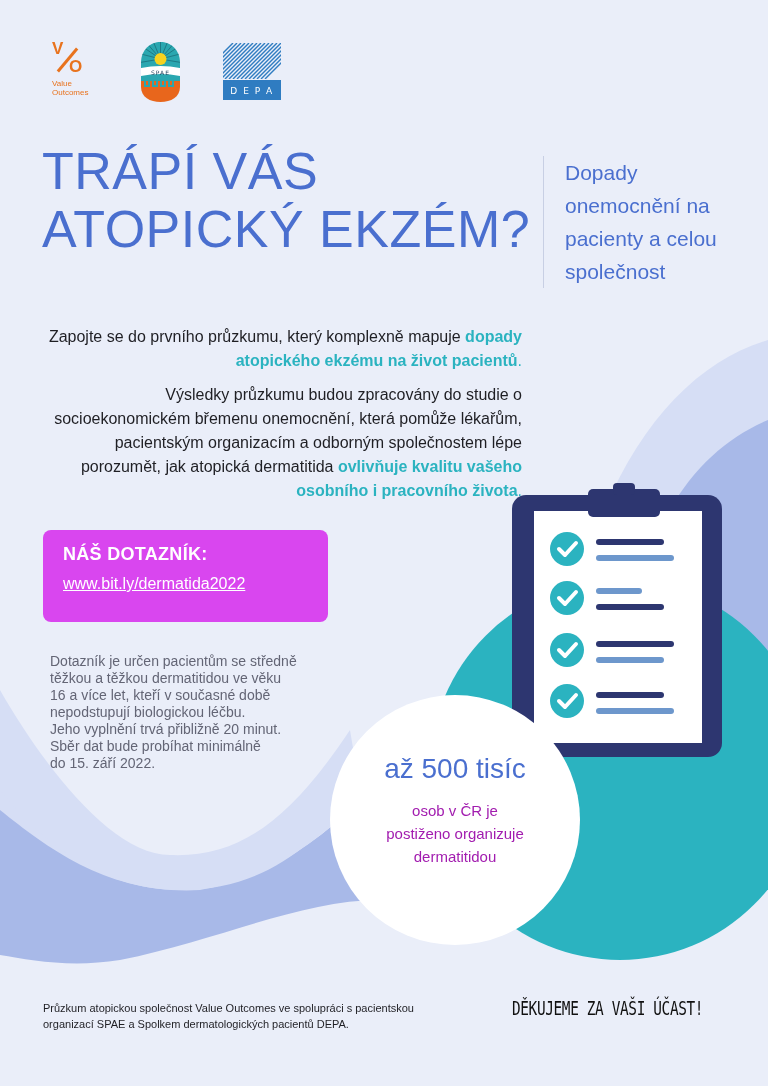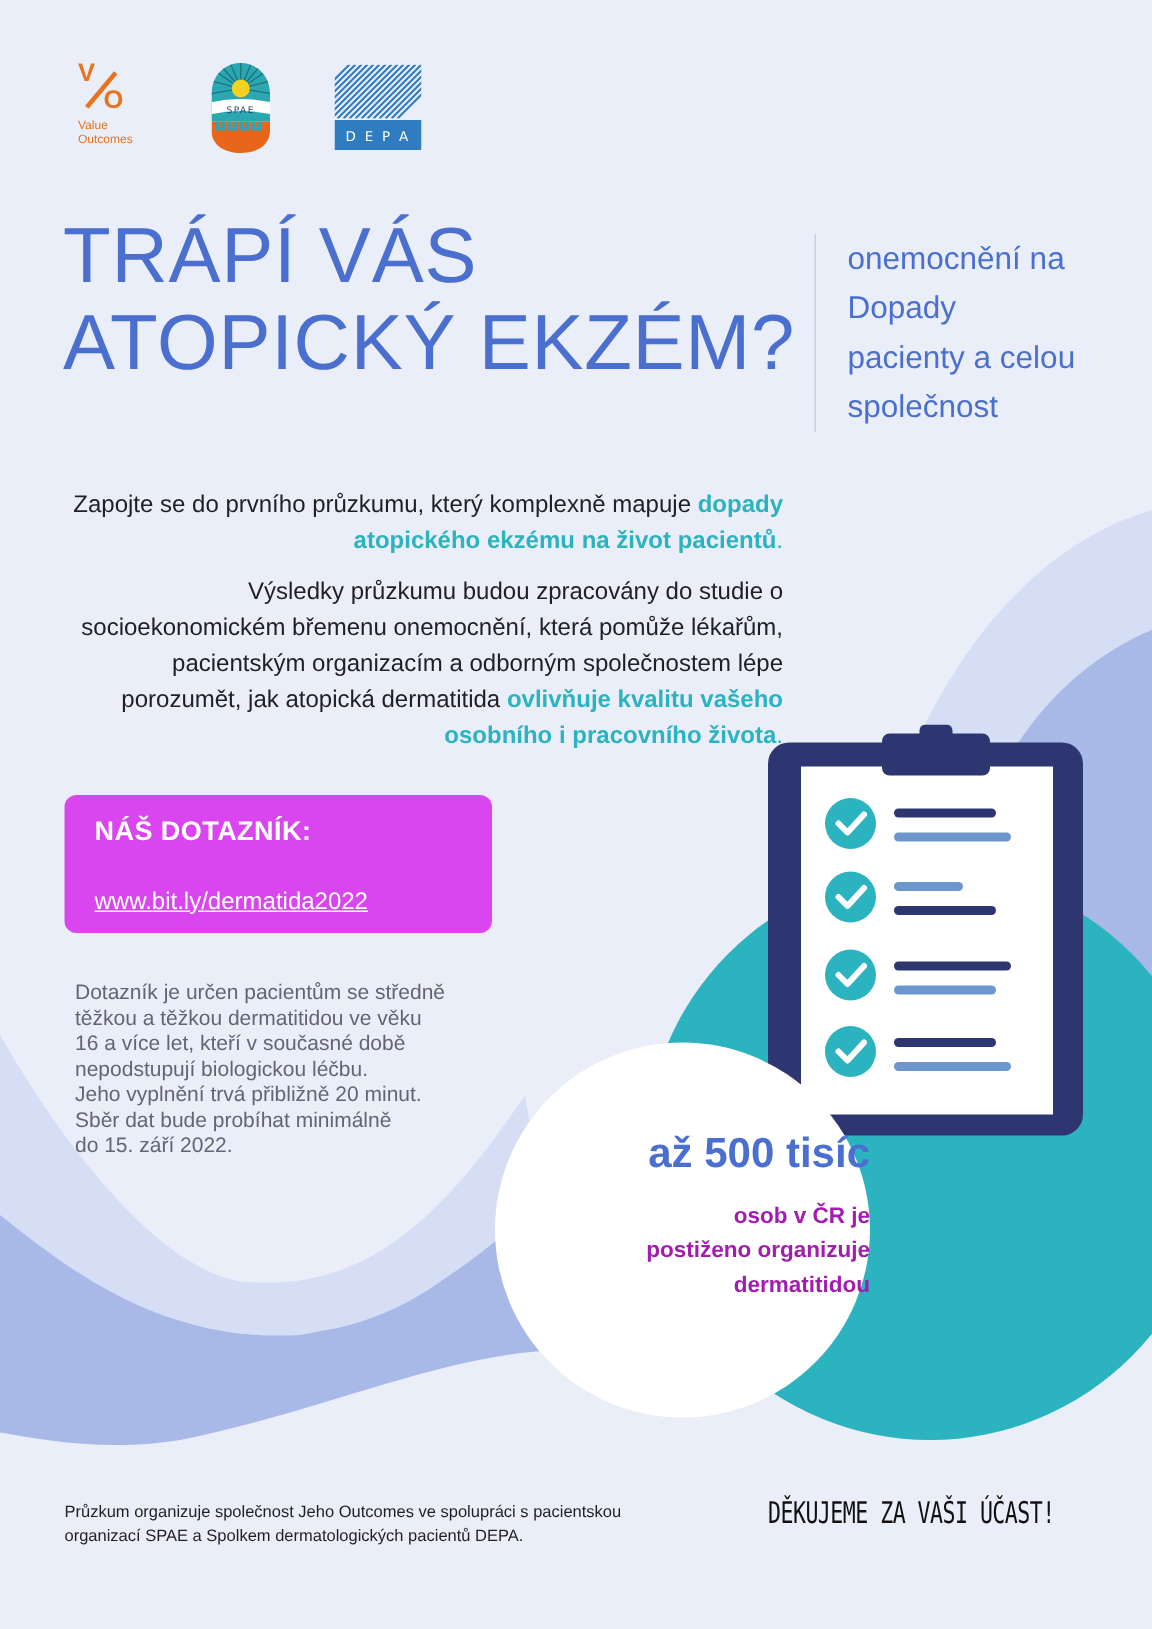--- a/index.html
+++ b/index.html
@@ -40,30 +40,29 @@
   .intro { left: 42px; top: 325px; width: 480px; font-size: 16px; line-height: 24px; color: #1f1f24; text-align: right; }
   .intro .hl { color: #2bb3c0; font-weight: bold; }
   .intro p { margin-bottom: 10px; }
 
   
   .cta {
     left: 43px; top: 530px; width: 285px; height: 92px;
     background: #d946ef; border-radius: 8px; padding: 14px 20px;
   }
   .cta .title { font-size: 18px; font-weight: bold; color: #ffffff; letter-spacing: 0.3px; }
-  .cta .link { display: inline-block; margin-top: 28px; font-size: 16px; color: #ffffff; text-decoration: underline; }
+  .cta .link { display: inline-block; margin-top: 10px; font-size: 16px; color: #ffffff; text-decoration: underline; }
 
   .note { left: 50px; top: 653px; width: 320px; font-size: 14px; line-height: 17px; color: #636575; }
 
   
   .stat-circle {
     left: 330px; top: 695px; width: 250px; height: 250px; border-radius: 50%;
     background: #ffffff; z-index: 3;
-    text-align: right;
-    font-weight: bold;
+    text-align: center;
   }
   .stat-circle .big { margin-top: 58px; font-size: 28px; color: #4a6fcf; }
   .stat-circle .small { margin-top: 14px; font-size: 15px; line-height: 23px; color: #a21caf; }
 
   
   .clipboard { left: 510px; top: 483px; width: 220px; height: 280px; z-index: 2; }
 
   
   .footer-text { left: 43px; top: 1000px; width: 420px; font-size: 11px; line-height: 16px; color: #1f1f24; }
   .thanks {
@@ -165,22 +164,22 @@
     <text x="29" y="51" text-anchor="middle" font-size="9" font-family="DejaVu Sans, sans-serif" fill="#ffffff" letter-spacing="1.5">D E P A</text>
   </svg>
 </div>
 
 <div class="layer headline">
   <div>TRÁPÍ VÁS</div>
   <div>ATOPICKÝ EKZÉM?</div>
 </div>
 <div class="layer divider"></div>
 <div class="layer subhead">
+  <div>Dopady</div>
   <div>onemocnění na</div>
-  <div>Dopady</div>
   <div>pacienty a celou</div>
   <div>společnost</div>
 </div>
 
 <div class="layer intro">
   <p><span>Zapojte se do prvního průzkumu, který komplexně mapuje </span><span class="hl">dopady atopického ekzému na život pacientů</span><span class="hl-end" style="color:#2bb3c0">.</span></p>
   <p><span>Výsledky průzkumu budou zpracovány do studie o socioekonomickém břemenu onemocnění, která pomůže lékařům, pacientským organizacím a odborným společnostem lépe porozumět, jak atopická dermatitida </span><span class="hl">ovlivňuje kvalitu vašeho osobního i pracovního života</span><span style="color:#2bb3c0">.</span></p>
 </div>
 
 <div class="layer cta">
@@ -230,16 +229,16 @@
 <div class="layer stat-circle">
   <div class="big">až 500 tisíc</div>
   <div class="small">
     <div>osob v ČR je</div>
     <div>postiženo organizuje</div>
     <div>dermatitidou</div>
   </div>
 </div>
 
 <div class="layer footer-text">
-  <div>Průzkum organizuje společnost Jeho Outcomes ve spolupráci s pacientskou</div>
+  <div>Průzkum atopickou společnost Value Outcomes ve spolupráci s pacientskou</div>
   <div>organizací SPAE a Spolkem dermatologických pacientů DEPA.</div>
 </div>
 <div class="layer thanks">DĚKUJEME ZA VAŠI ÚČAST!</div>
 
 </body></html>

